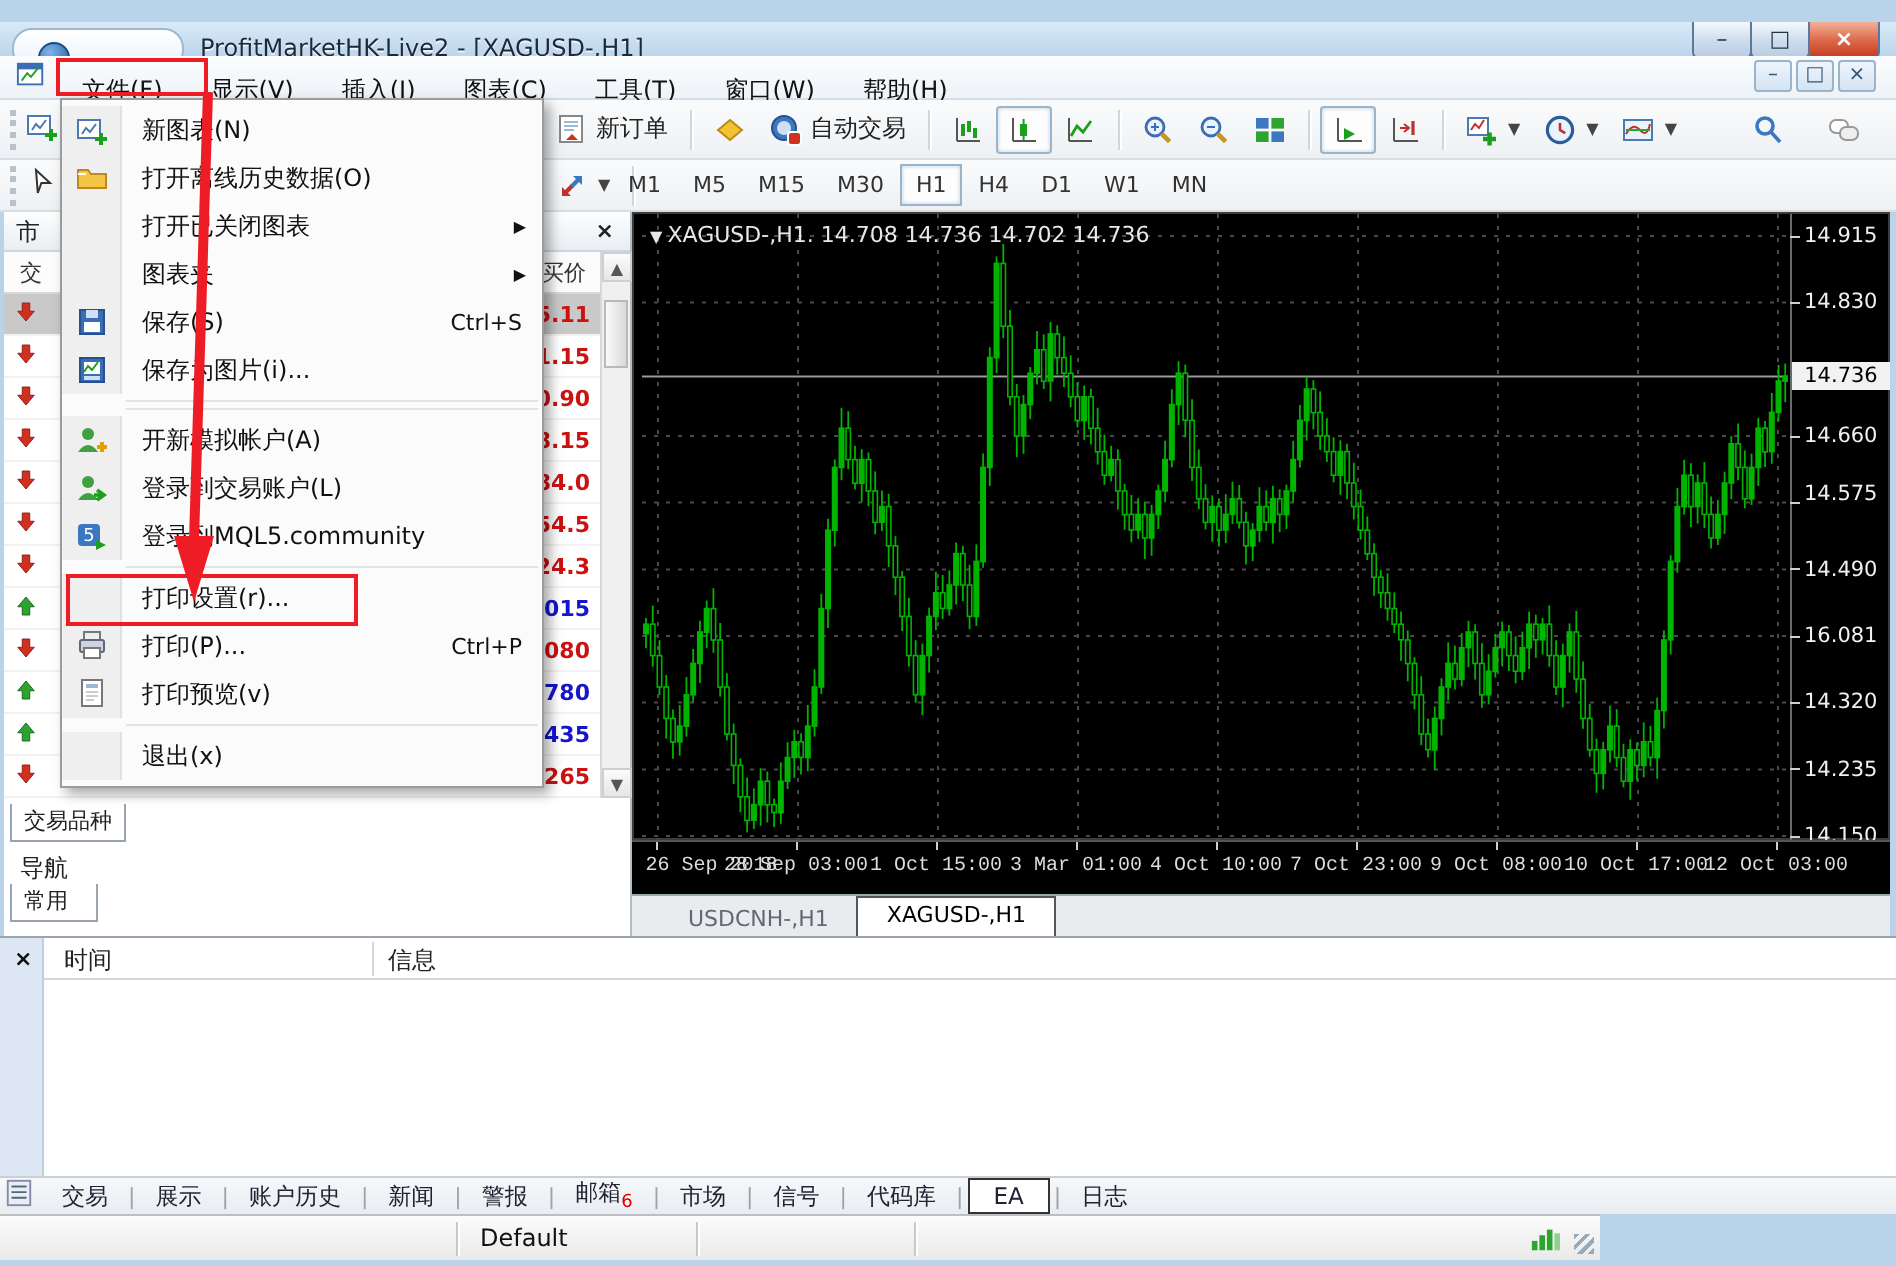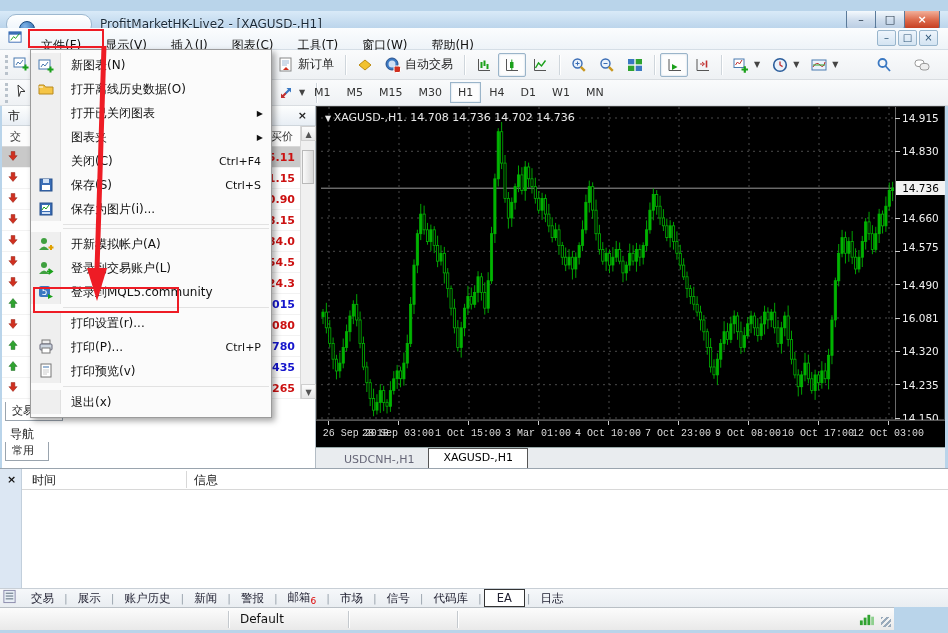--- a/index.html
+++ b/index.html
@@ -95,21 +95,21 @@
   #th-time { position:absolute; left:10px; top:3px; }
   #th-div { position:absolute; left:164px; top:2px; width:1px; height:17px; background:#d8d8d8; }
   #th-msg { position:absolute; left:172px; top:3px; }
   
   #bottom-tabs { left:0; top:588px; width:948px; height:19px; background:linear-gradient(#f6f8fa,#e9edf1);
     border-top:1px solid #c8cfd6; display:flex; align-items:center; }
   .btab { padding:1px 8px; color:#223; font-size:11.5px; position:relative; }
   .btab .badge { color:#d00; font-size:9px; vertical-align:sub; }
   .btab.active { background:#fff; border:1px solid #333; padding:1px 12px; }
   .btsep { color:#9aa4ae; font-size:11px; }
-  #statusbar { left:0; top:607px; width:894px; height:23px; background:linear-gradient(#fcfcfc,#e9e9e9);
+  #statusbar { left:0; top:607px; width:800px; height:23px; background:linear-gradient(#fcfcfc,#e9e9e9);
     border-top:1px solid #b9bfc5; }
   .sdiv { position:absolute; top:3px; width:1px; height:17px; background:#c4c9ce; box-shadow:1px 0 0 #fff; }
   #profile-name { position:absolute; left:240px; top:4px; color:#111; }
   #conn-bars { position:absolute; right:20px; top:4px; }
   #grip { position:absolute; right:3px; bottom:3px; width:10px; height:10px;
     background:repeating-linear-gradient(135deg,#9ab 0 2px,transparent 2px 4px); }
   
   #file-menu { left:30px; top:49px; width:242px; background:#fbfbfb; border:1px solid #9b9b9b;
     box-shadow:3px 3px 6px rgba(0,0,0,.35); z-index:50; padding:3px 0; }
   .m-item { height:24px; display:flex; align-items:center; }
@@ -909,25 +909,20 @@
       <span class="m-ico"></span>
       <span class="m-label">打开已关闭图表</span>
       <span class="m-sub">▶</span>
     </div>
     <div class="m-item">
       <span class="m-ico"></span>
       <span class="m-label">图表夹</span>
       <span class="m-sub">▶</span>
     </div>
     <div class="m-item">
-      <span class="m-ico"></span>
-      <span class="m-label">关闭(C)</span>
-      <span class="m-extra">Ctrl+F4</span>
-    </div>
-    <div class="m-item">
       <span class="m-ico">
         <svg viewBox="0 0 16 16" width="16" height="16">
           <rect x="2" y="2" width="12" height="12" fill="#3a6db5" stroke="#27508c"></rect>
           <rect x="5" y="2" width="6" height="4" fill="#cfe0f5"></rect>
           <rect x="4" y="8" width="8" height="5" fill="#fff"></rect>
         </svg>
       </span>
       <span class="m-label">保存(S)</span>
       <span class="m-extra">Ctrl+S</span>
     </div>

